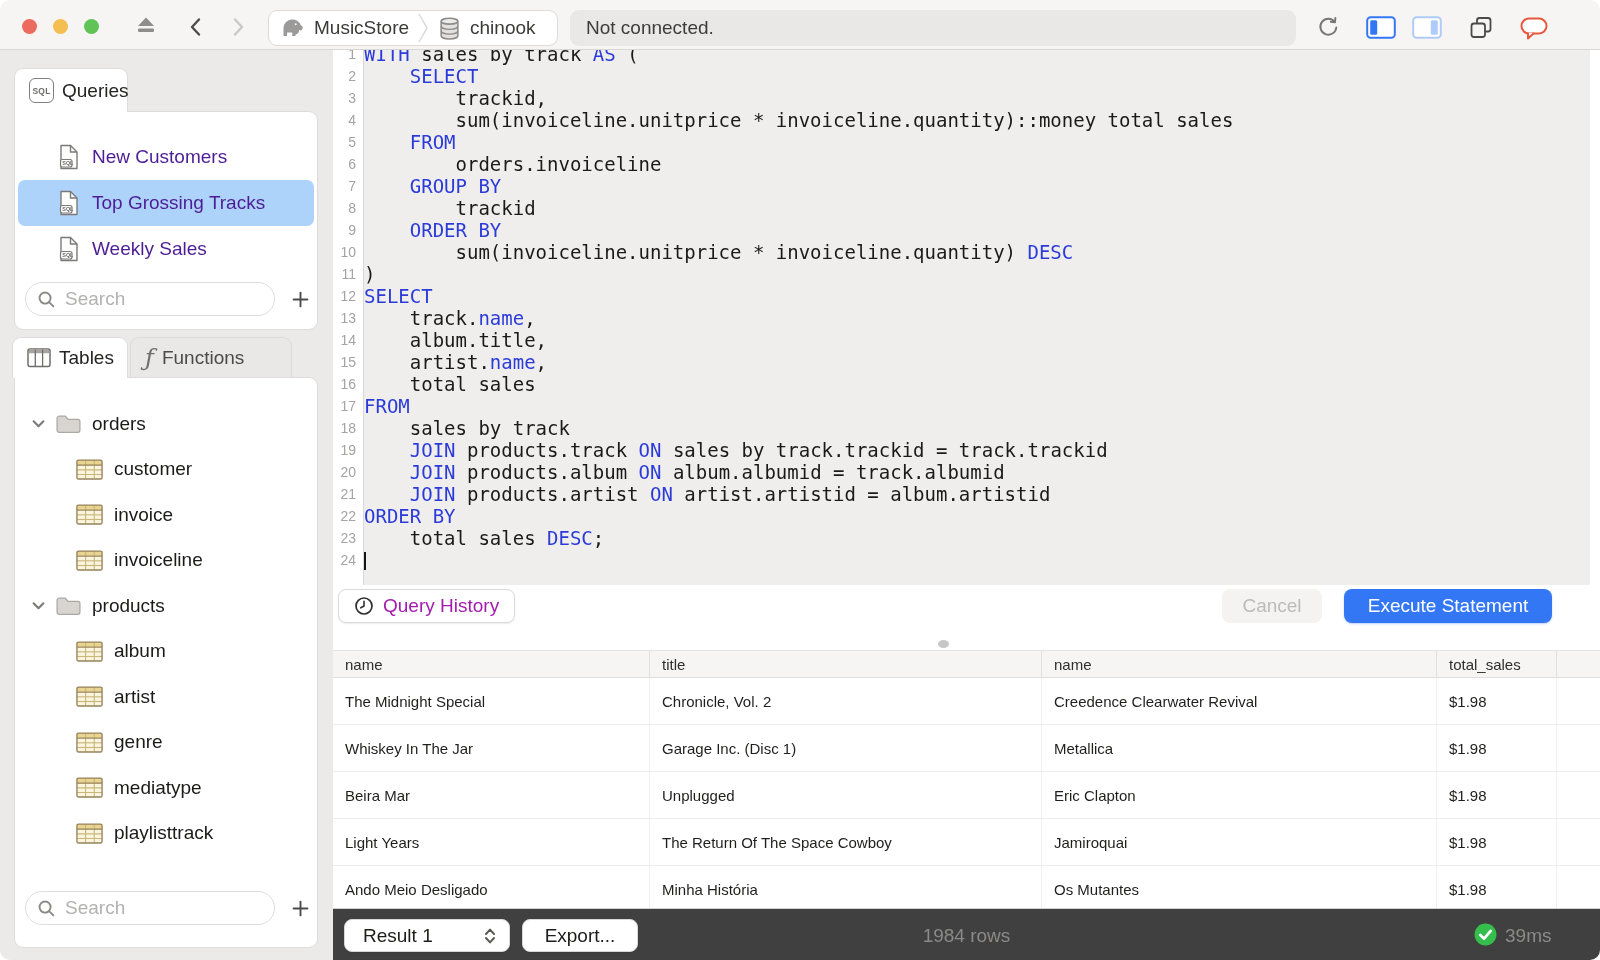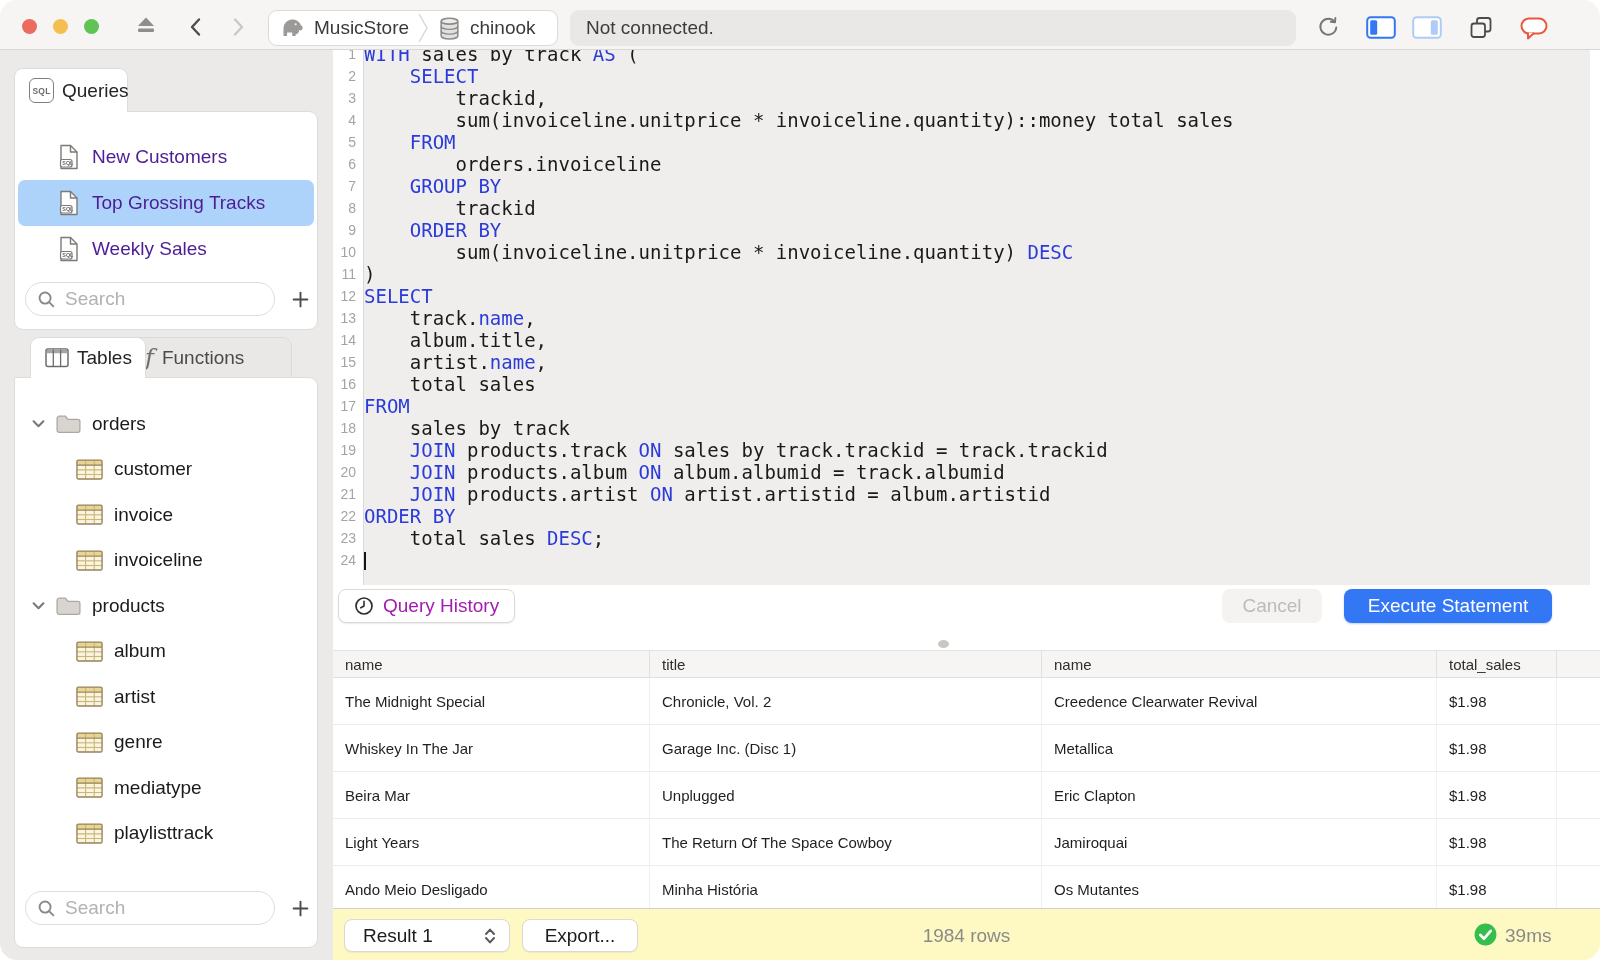--- a/index.html
+++ b/index.html
@@ -1,16 +1,16 @@
 <!DOCTYPE html>
 <html style="--accent-blue: #3377F5; --selection-blue: #AED3FB; --keyword-blue: #2B3BD9; --success-green: #35BE4B; --chat-orange: #E8583F;"><head>
 <meta charset="utf-8">
 <style>
   html,body{margin:0;padding:0;background:#fff;}
-  .stage{position:relative;width:1600px;height:960px;overflow:hidden;border-radius:17px;
+  .stage{position:relative;width:1600px;height:960px;overflow:hidden;border-radius:10px;
          font-family:"Liberation Sans",sans-serif;background:#fff;-webkit-font-smoothing:antialiased;}
   
   .toolbar{position:absolute;left:0;top:0;width:1600px;height:50px;background:#F6F5F3;
            border-bottom:1px solid #D8D7D6;box-sizing:border-box;z-index:5;}
   .tl{position:absolute;top:19px;width:15px;height:15px;border-radius:50%;}
   .tl.red{left:22px;background:#EC6A5E;}
   .tl.yellow{left:53px;background:#F4BF50;}
   .tl.green{left:84px;background:#61C355;}
   .tb-icon{position:absolute;display:flex;align-items:center;justify-content:center;}
   .crumb{position:absolute;left:268px;top:10px;width:290px;height:36px;background:#fff;
@@ -40,21 +40,21 @@
             display:flex;align-items:center;justify-content:center;font-size:8.5px;font-weight:bold;
             color:#6E6D6B;letter-spacing:.2px;flex:none;}
   .searchrow{position:absolute;left:10px;width:250px;height:34px;border:1px solid #DFDDDB;
              border-radius:17px;background:#fff;display:flex;align-items:center;gap:7px;
              padding:0 11px;box-sizing:border-box;z-index:4;}
   .searchrow input{border:none;outline:none;background:transparent;flex:1;font-size:19px;
              font-family:"Liberation Sans",sans-serif;color:#333;min-width:0;}
   .searchrow input::placeholder{color:#B3B2B1;}
   .plusbtn{position:absolute;width:26px;height:26px;display:flex;align-items:center;
            justify-content:center;z-index:4;}
-  .s-tabs-tables{left:30px;top:287px;height:41px;width:116px;}
+  .s-tabs-tables{left:12px;top:287px;height:41px;width:116px;}
   .s-tabs-functions{left:130px;top:287px;height:41px;width:162px;}
   .s-panel{top:327px;height:571px;}
   .tree{padding-top:23px;}
   .t-row{height:45.5px;display:flex;align-items:center;}
   .t-row.lvl1{padding-left:16px;gap:10px;}
   .t-row.lvl2{padding-left:54px;gap:11px;margin-left:7px;}
   .t-label{font-size:19px;color:#1B1B1A;}
   .chev{width:14px;display:flex;justify-content:center;}
   .fsym{font-family:"DejaVu Serif",serif;font-style:italic;font-size:24px;color:#6F6E6C;line-height:1;}
   
@@ -88,21 +88,21 @@
   .hrow{display:flex;height:28px;background:#F6F5F4;border-top:1px solid #E4E3E2;
         border-bottom:1px solid #E0DFDE;box-sizing:border-box;}
   .hc{font-size:15px;color:#2E2E2D;display:flex;align-items:center;padding-left:12px;
       box-sizing:border-box;border-right:1px solid #E1E0DF;}
   .brow{display:flex;height:47px;border-bottom:1px solid #EDECEB;box-sizing:border-box;background:#fff;}
   .bc{font-size:15px;color:#1F1F1E;display:flex;align-items:center;padding-left:12px;
       box-sizing:border-box;border-right:1px solid #F1F0EF;}
   .c0{width:317px;flex:none;}.c1{width:392px;flex:none;}.c2{width:395px;flex:none;}.c3{width:120px;flex:none;}
   .cf{flex:1;border-right:none !important;}
   
-  .statusbar{position:absolute;left:333px;top:908px;width:1267px;height:52px;background:#fef9c3;
+  .statusbar{position:absolute;left:333px;top:908px;width:1267px;height:52px;background:#404040;
              border-top:1px solid #D2D1D0;box-sizing:border-box;z-index:4;}
   .sb-btn{position:absolute;top:10px;height:33px;background:#fff;border:1px solid #D9D8D7;
           box-shadow:0 1px 1px rgba(0,0,0,.06);}
   .result-btn{left:11px;width:166px;justify-content:space-between;padding:0 12px 0 18px;}
   .result-btn span{font-size:19px;color:#1C1C1B;}
   .export-btn{left:189px;width:116px;}
   .export-btn span{font-size:19px;color:#1C1C1B;}
   .rowcount{position:absolute;left:0;right:0;top:16px;text-align:center;font-size:19px;color:#8B8A89;}
   .timing{position:absolute;left:1172px;top:16px;font-size:19px;color:#8B8A89;}
   .checkwrap{position:absolute;left:1140px;top:13px;}

